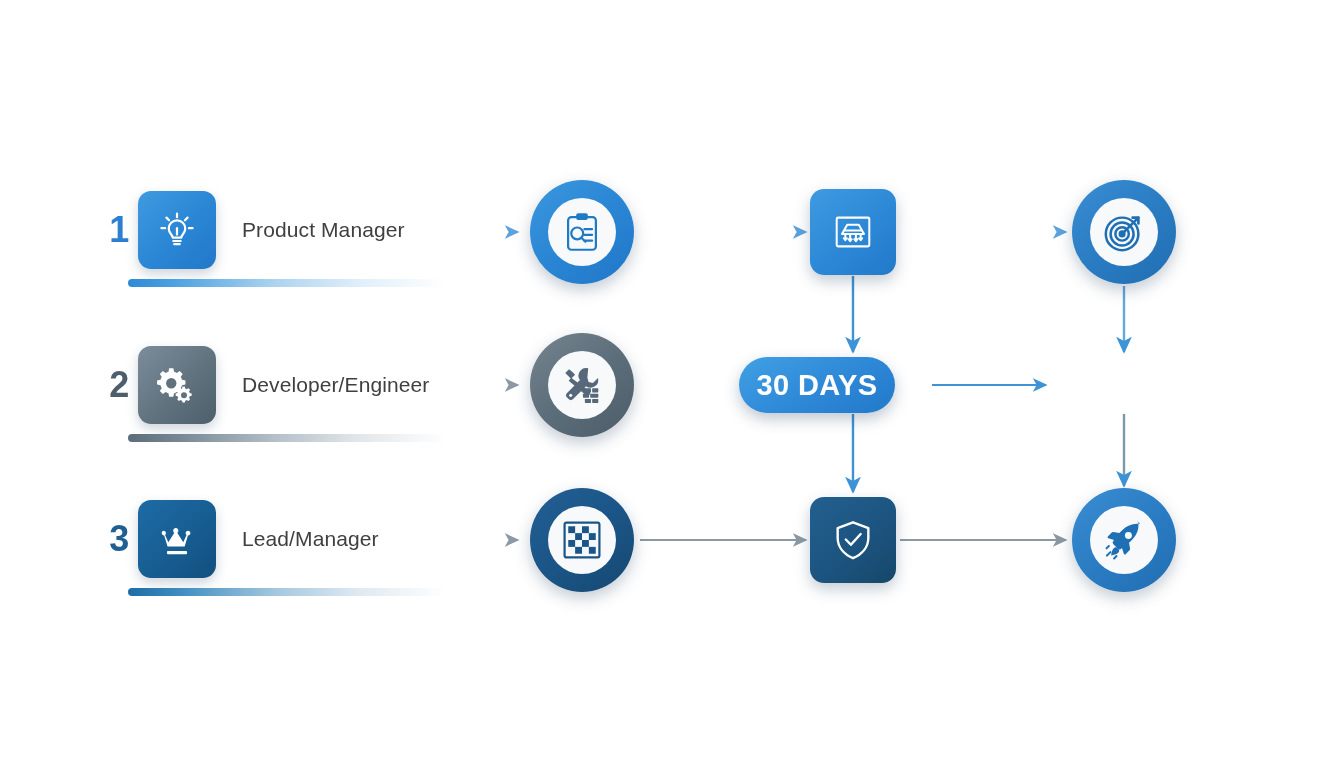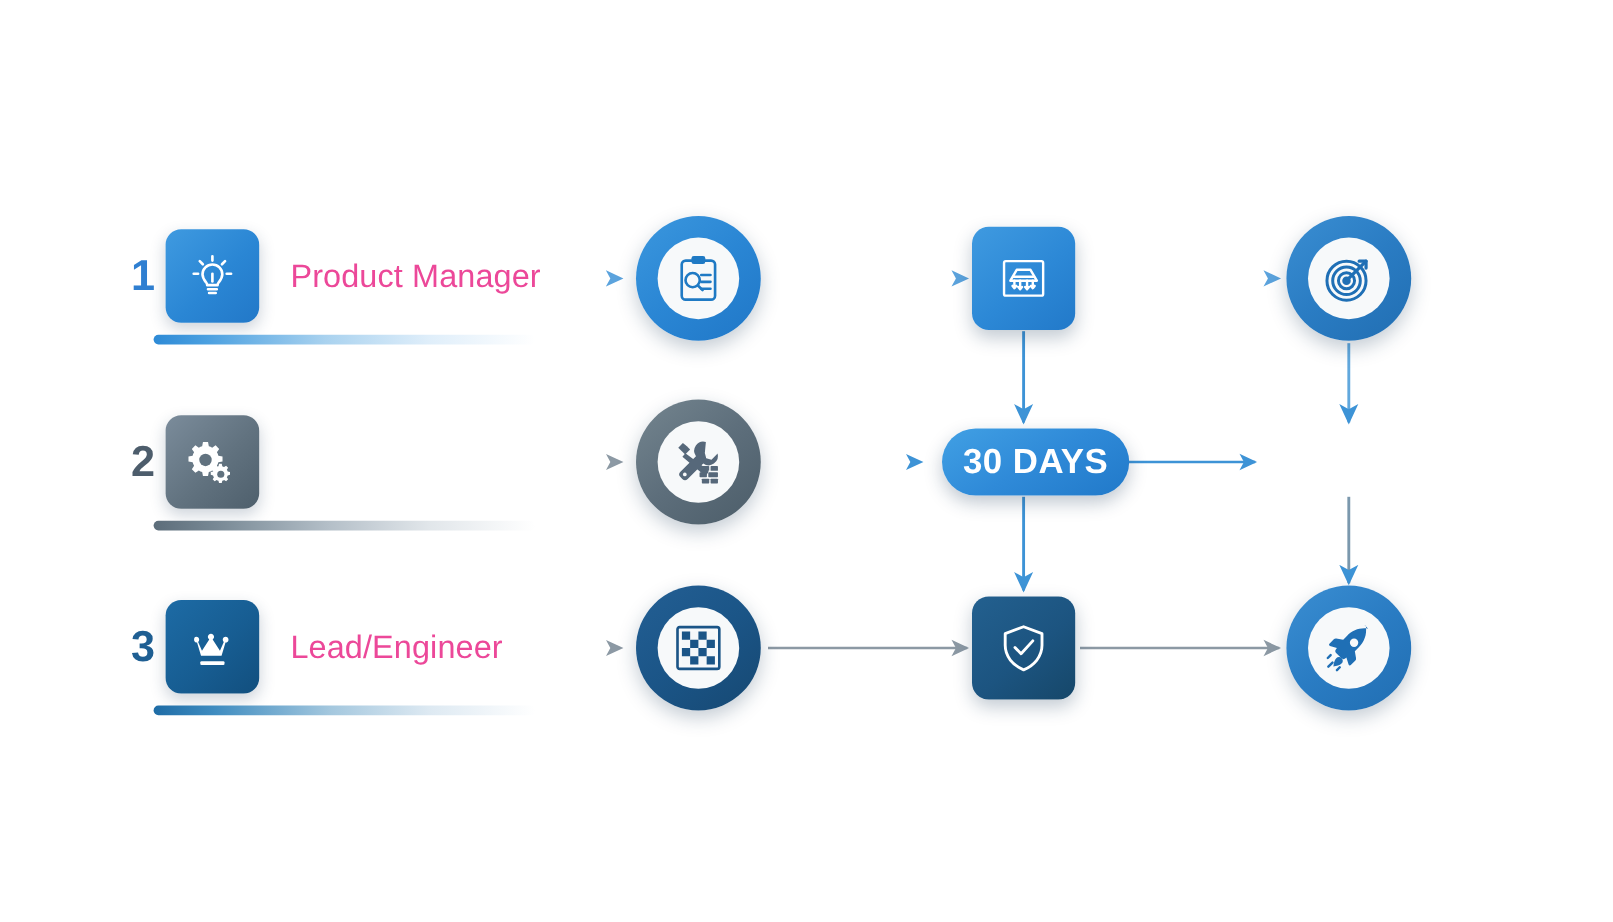--- a/index.html
+++ b/index.html
@@ -54,22 +54,22 @@
     border-radius: 13px;
     margin-left: 4px;
     display: flex;
     align-items: center;
     justify-content: center;
     box-shadow: 0 5px 12px rgba(30,60,90,0.22);
     flex: 0 0 auto;
   }
   .role-label {
     margin-left: 26px;
-    font-size: 27px;
-    color: #ec4899;
+    font-size: 21px;
+    color: #404040;
     letter-spacing: 0.1px;
     white-space: nowrap;
   }
   .role-bar {
     position: absolute;
     left: 128px;
     width: 318px;
     height: 8px;
     border-radius: 4px;
   }
@@ -154,21 +154,21 @@
     display: flex;
     align-items: center;
     justify-content: center;
     color: #ffffff;
     font-size: 29px;
     font-weight: 700;
     letter-spacing: 0.4px;
     box-shadow: 0 6px 15px rgba(25,55,85,0.28);
   }
   #pill-30 {
-    left: 785px;
+    left: 739px;
     top: 357px;
     width: 156px;
     background: linear-gradient(150deg,#41a0e4 0%,#2f8ad8 50%,#2179c9 100%);
   }
   #pill-90 {
     left: 1050px;
     top: 357px;
     width: 156px;
     background: linear-gradient(150deg,#21608f 0%,#1a5482 50%,#134668 100%);
   }
@@ -247,34 +247,35 @@
     <div class="role-tile">
       <span>
         <svg class="icon" width="46" height="46" viewBox="0 0 48 48" fill="#ffffff">
           <path d="M20.2 6.6h-4.4l-.7 3.6c-1 .3-2 .7-2.9 1.3l-3-2-3.1 3.1 2 3c-.6.9-1 1.9-1.3 2.9l-3.6.7v4.4l3.6.7c.3 1 .7 2 1.3 2.9l-2 3 3.1 3.1 3-2c.9.6 1.9 1 2.9 1.3l.7 3.6h4.4l.7-3.6c1-.3 2-.7 2.9-1.3l3 2 3.1-3.1-2-3c.6-.9 1-1.9 1.3-2.9l3.6-.7v-4.4l-3.6-.7c-.3-1-.7-2-1.3-2.9l2-3-3.1-3.1-3 2c-.9-.6-1.9-1-2.9-1.3l-.7-3.6z"></path>
           <circle cx="18" cy="22.2" r="5.4" fill="#61727f"></circle>
           <path d="M35.1 28.2h-2.6l-.5 2.2c-.6.2-1.2.4-1.7.8l-1.9-1.2-1.9 1.9 1.2 1.9c-.3.5-.6 1.1-.8 1.7l-2.2.5v2.6l2.2.5c.2.6.4 1.2.8 1.7l-1.2 1.9 1.9 1.9 1.9-1.2c.5.3 1.1.6 1.7.8l.5 2.2h2.6l.5-2.2c.6-.2 1.2-.4 1.7-.8l1.9 1.2 1.9-1.9-1.2-1.9c.3-.5.6-1.1.8-1.7l2.2-.5v-2.6l-2.2-.5c-.2-.6-.4-1.2-.8-1.7l1.2-1.9-1.9-1.9-1.9 1.2c-.5-.3-1.1-.6-1.7-.8l-.5-2.2z" transform="translate(-2,-4) scale(0.92) translate(2,4)"></path>
           <circle cx="31.3" cy="34.6" r="3.1" fill="#61727f"></circle>
         </svg>
       </span>
     </div>
+    <div class="role-label">Developer/Engineer</div>
   </div>
   <div class="role-bar" id="bar-2"></div>
 
   <div class="role-row" id="row-3">
     <div class="role-num">3</div>
     <div class="role-tile">
       <span>
         <svg class="icon" width="46" height="46" viewBox="0 0 48 48" fill="#ffffff">
           <path d="M7 16.5c1.5 0 2.7 1.2 2.7 2.7 0 .9-.4 1.6-1 2.1l3.6 8.2 6.8-10.6c-.8-.5-1.3-1.4-1.3-2.4 0-1.6 1.3-2.9 2.9-2.9s2.9 1.3 2.9 2.9c0 1-.5 1.9-1.3 2.4l6.8 10.6 3.6-8.2c-.6-.5-1-1.2-1-2.1 0-1.5 1.2-2.7 2.7-2.7s2.7 1.2 2.7 2.7-1.2 2.7-2.7 2.7h-.1l-3.7 12.2H11.4L7.7 21.9h-.1c-1.5 0-2.7-1.2-2.7-2.7S5.5 16.5 7 16.5z" transform="translate(3.5,0) scale(0.93)"></path>
           <rect x="13.5" y="36.5" width="21" height="3.4" rx="1"></rect>
         </svg>
       </span>
     </div>
-    <div class="role-label">Lead/Engineer</div>
+    <div class="role-label">Lead/Manager</div>
   </div>
   <div class="role-bar" id="bar-3"></div>
 
   <div class="node ring-node ring-blue" style="left:530px; top:180px;">
     <div class="ring-inner">
       <span>
         <svg class="icon" width="46" height="46" viewBox="0 0 48 48" fill="none" stroke="#1f7ac4" stroke-width="2.3" stroke-linecap="round" stroke-linejoin="round">
           <rect x="9.5" y="8.5" width="29" height="34" rx="3.5"></rect>
           <rect x="18" y="4.5" width="12" height="7" rx="2" fill="#1f7ac4" stroke="none"></rect>
           <path d="M26.5 21h8M26.5 27h8M26.5 33h8"></path>

